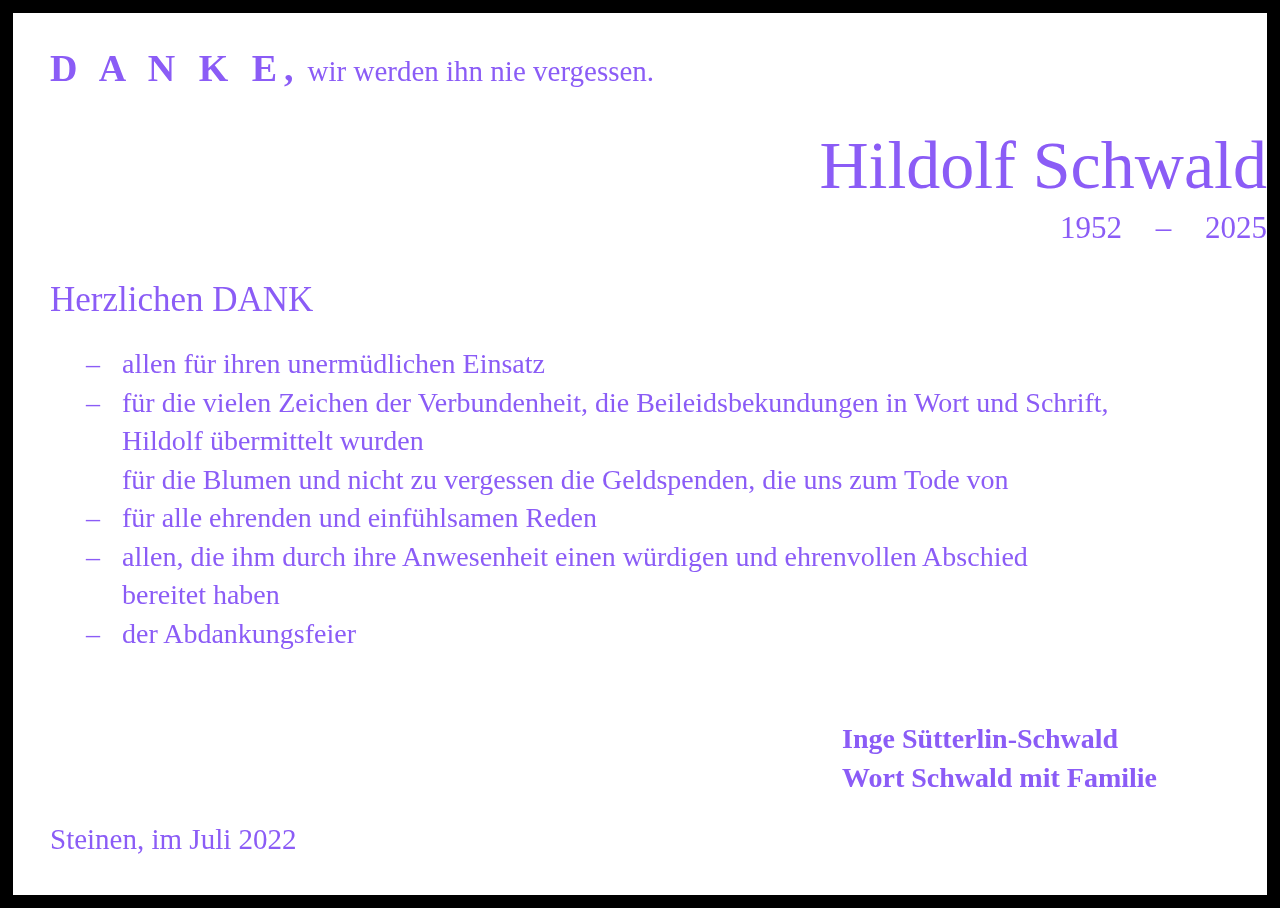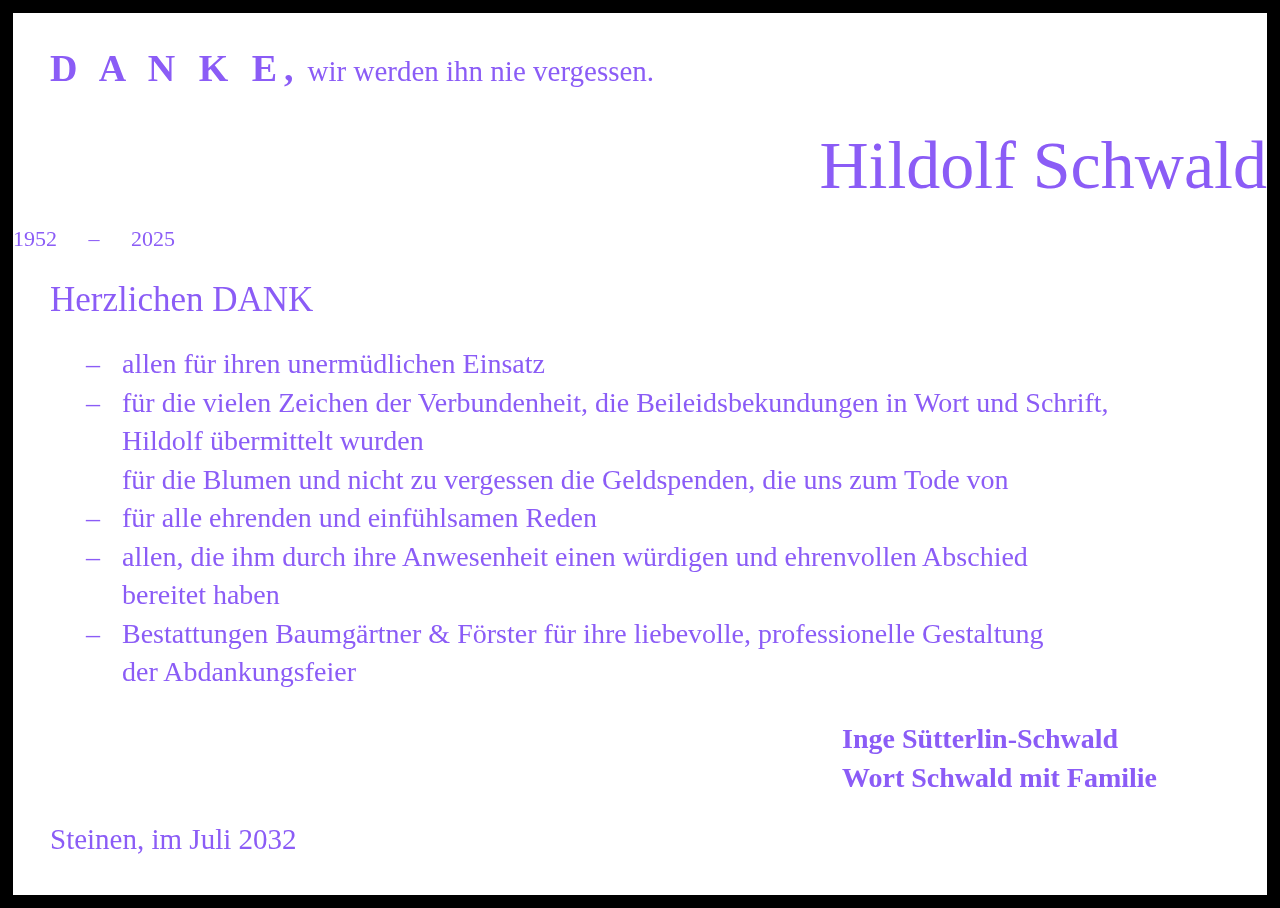--- a/index.html
+++ b/index.html
@@ -42,23 +42,23 @@
     margin: 0;
     text-align: right;
     font-weight: 400;
     font-size: 68px;
     line-height: 1;
   }
   .years {
     position: absolute;
     left: 0;
     right: 0;
-    top: 215px;
-    text-align: left;
-    font-size: 22px;
+    top: 199px;
+    text-align: right;
+    font-size: 31px;
     line-height: 1;
   }
   .years-dash {
     display: inline-block;
     margin: 0 26px;
   }
   .section-title {
     position: absolute;
     left: 37px;
     top: 269px;
@@ -153,27 +153,26 @@
       <span class="dash">–</span>
       <div class="item-lines">
         <div>allen, die ihm durch ihre Anwesenheit einen würdigen und ehrenvollen Abschied</div>
         <div>bereitet haben</div>
       </div>
     </li>
 
     <li class="thanks-item">
       <span class="dash">–</span>
       <div class="item-lines">
-        <div>Bestattungen Baumgärtner &amp; Förster für ihre liebevolle, professionelle Gestaltung</div>
         <div>der Abdankungsfeier</div>
       </div>
     </li>
 
   </ul>
 
   <div class="signatures">
     <div>Inge Sütterlin-Schwald</div>
     <div>Wort Schwald mit Familie</div>
   </div>
 
-  <div class="place-date">Steinen, im Juli 2032</div>
+  <div class="place-date">Steinen, im Juli 2022</div>
 
 </div>
 
 </body></html>

